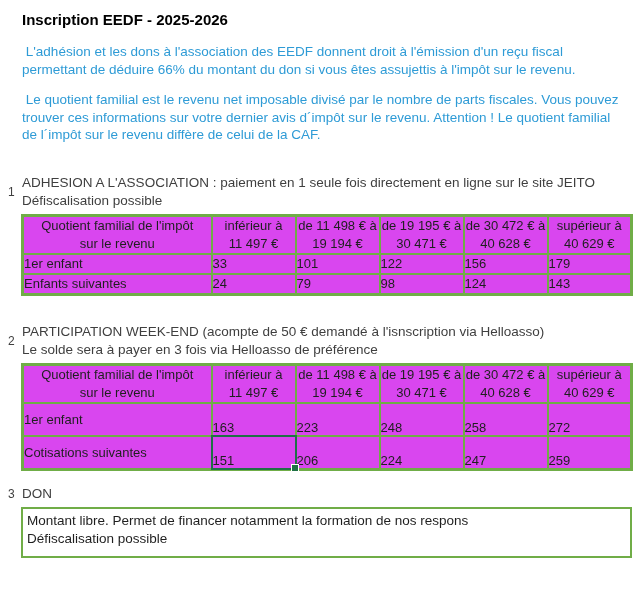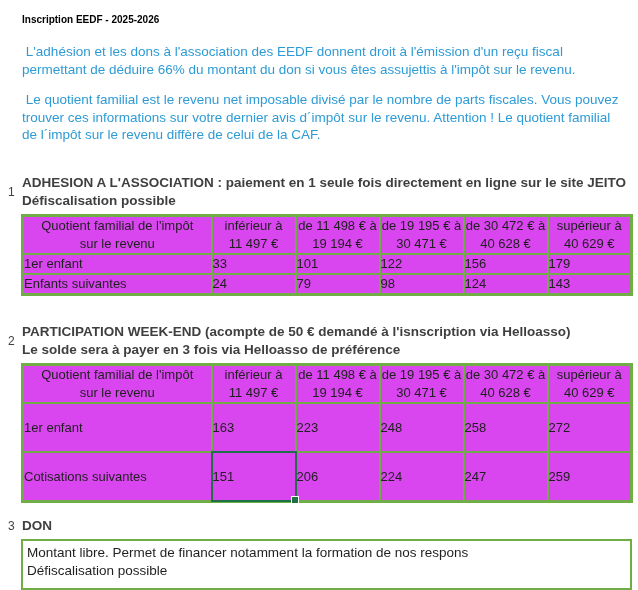--- a/index.html
+++ b/index.html
@@ -1,38 +1,38 @@
 <!DOCTYPE html>
 <html><head>
 <meta charset="utf-8">
 <style>
   html,body{margin:0;padding:0;}
   body{
     width:638px;height:590px;background:#ffffff;overflow:hidden;position:relative;
     font-family:"Liberation Sans",sans-serif;color:#1f1f1f;
   }
-  .title{margin:10px 0 0 22px;font-size:10px;line-height:20px;font-weight:700;color:#000;}
+  .title{margin:10px 0 0 22px;font-size:15px;line-height:20px;font-weight:700;color:#000;}
   .para{margin:13px 14px 0 22px;font-size:13.5px;line-height:17.5px;color:#2E9BD6;white-space:pre-wrap;}
   .section-head{display:flex;align-items:center;margin-left:8px;color:#3f3f3f;}
   .sh1{margin-top:30px;margin-bottom:4px;}
   .sh2{margin-top:27px;margin-bottom:4px;}
   .sh3{margin-top:14px;margin-bottom:4px;}
   .sec-num{width:14px;flex:none;font-size:12px;line-height:16px;}
-  .sec-lines{font-size:13.5px;line-height:18px;font-weight:bold;}
+  .sec-lines{font-size:13.5px;line-height:18px;}
   table.grid{border-collapse:collapse;table-layout:fixed;width:611px;margin-left:21px;border:3px solid #70AD47;}
   .grid th,.grid td{border:2px solid #70AD47;font-weight:400;font-size:13px;color:#1f1f1f;padding:0;background:#d946ef;}
   .grid th{text-align:center;height:36px;line-height:18px;vertical-align:middle;}
   col.c0{width:189px;}
   col.c{width:84px;}
   .t1 td{height:18px;}
   .t2 td{height:31px;}
   .lbl{text-align:left;padding-left:3px;vertical-align:middle;}
   .t2 .lbl{vertical-align:middle;}
   .num{padding-right:3px;vertical-align:middle;}
-  .t2 .num{vertical-align:bottom;padding-bottom:16px;}
+  .t2 .num{vertical-align:bottom;padding-bottom:0;}
   td.selected{position:relative;}
   .sel-outline{position:absolute;left:-2px;top:-2px;right:-2px;bottom:-2px;border:2px solid #1E7145;pointer-events:none;}
   .fill-handle{position:absolute;right:-4px;bottom:-4px;width:6px;height:6px;background:#1E7145;border:1px solid #fff;box-sizing:content-box;}
   .don-box{width:601px;margin-left:21px;margin-top:2px;border:2px solid #70AD47;padding:3px 2px 8px 4px;font-size:13.5px;line-height:18px;color:#1f1f1f;}
 </style>
 </head>
 <body>
 
 <div>
 

